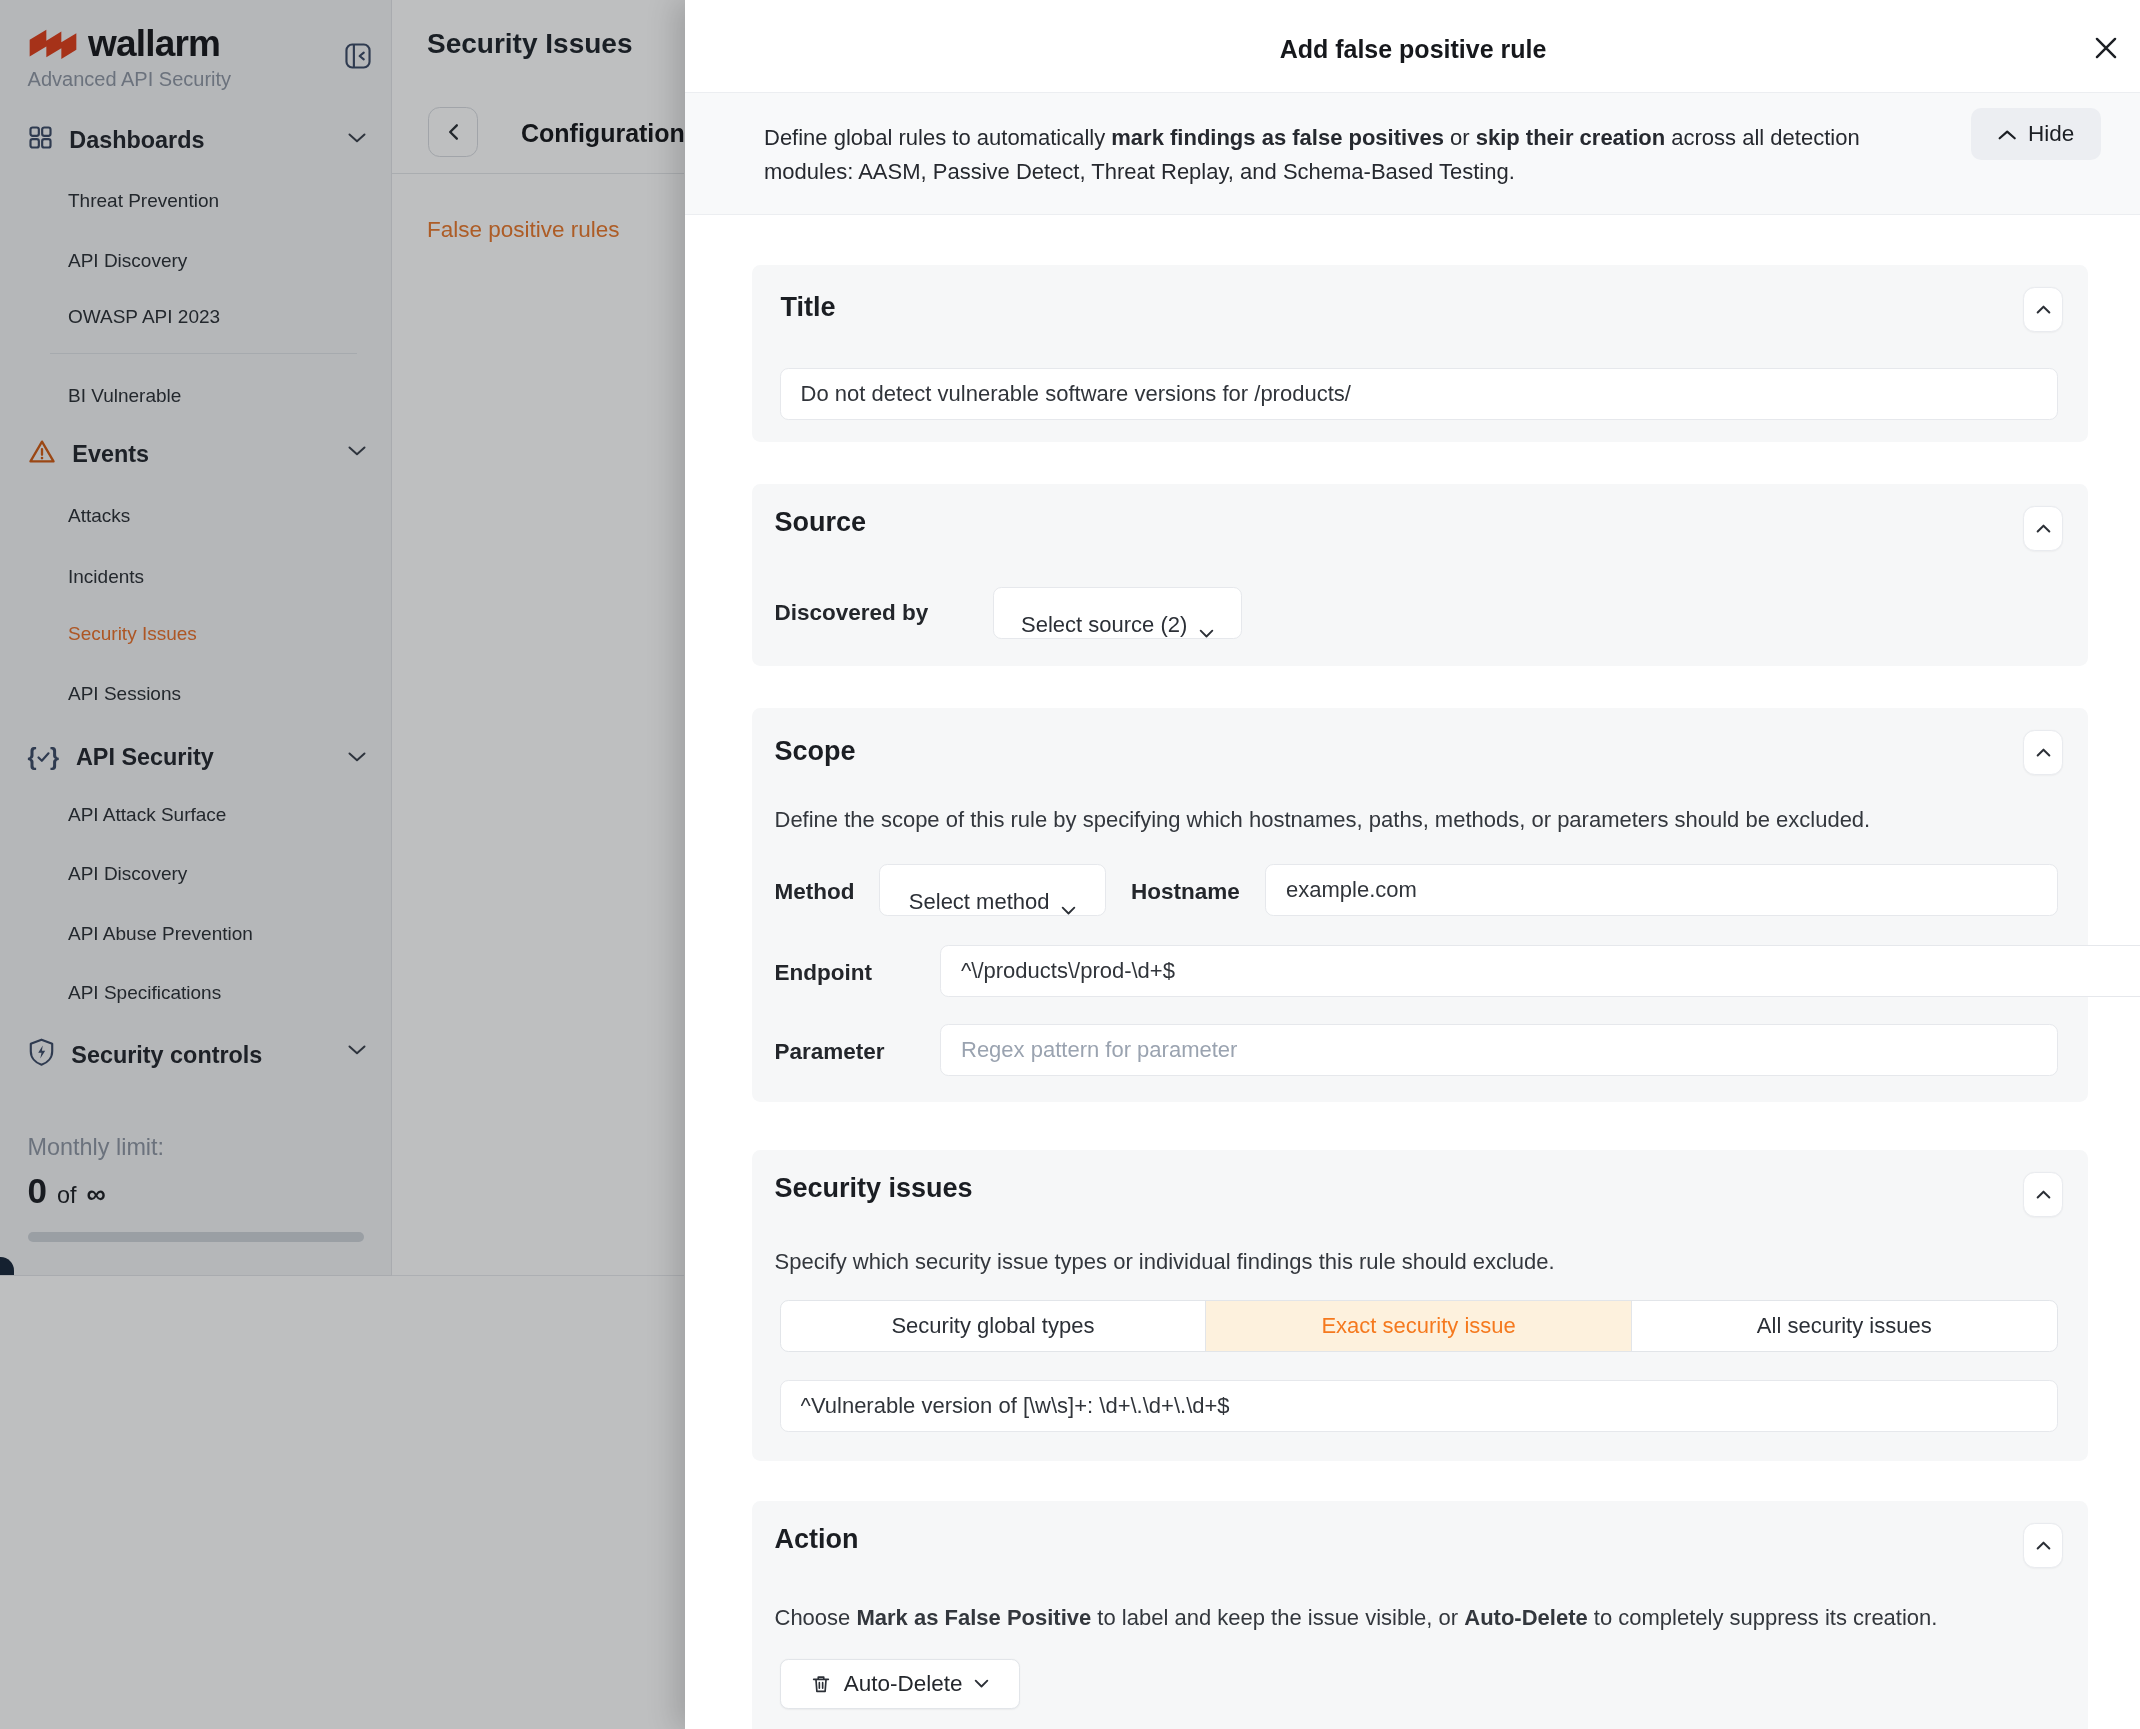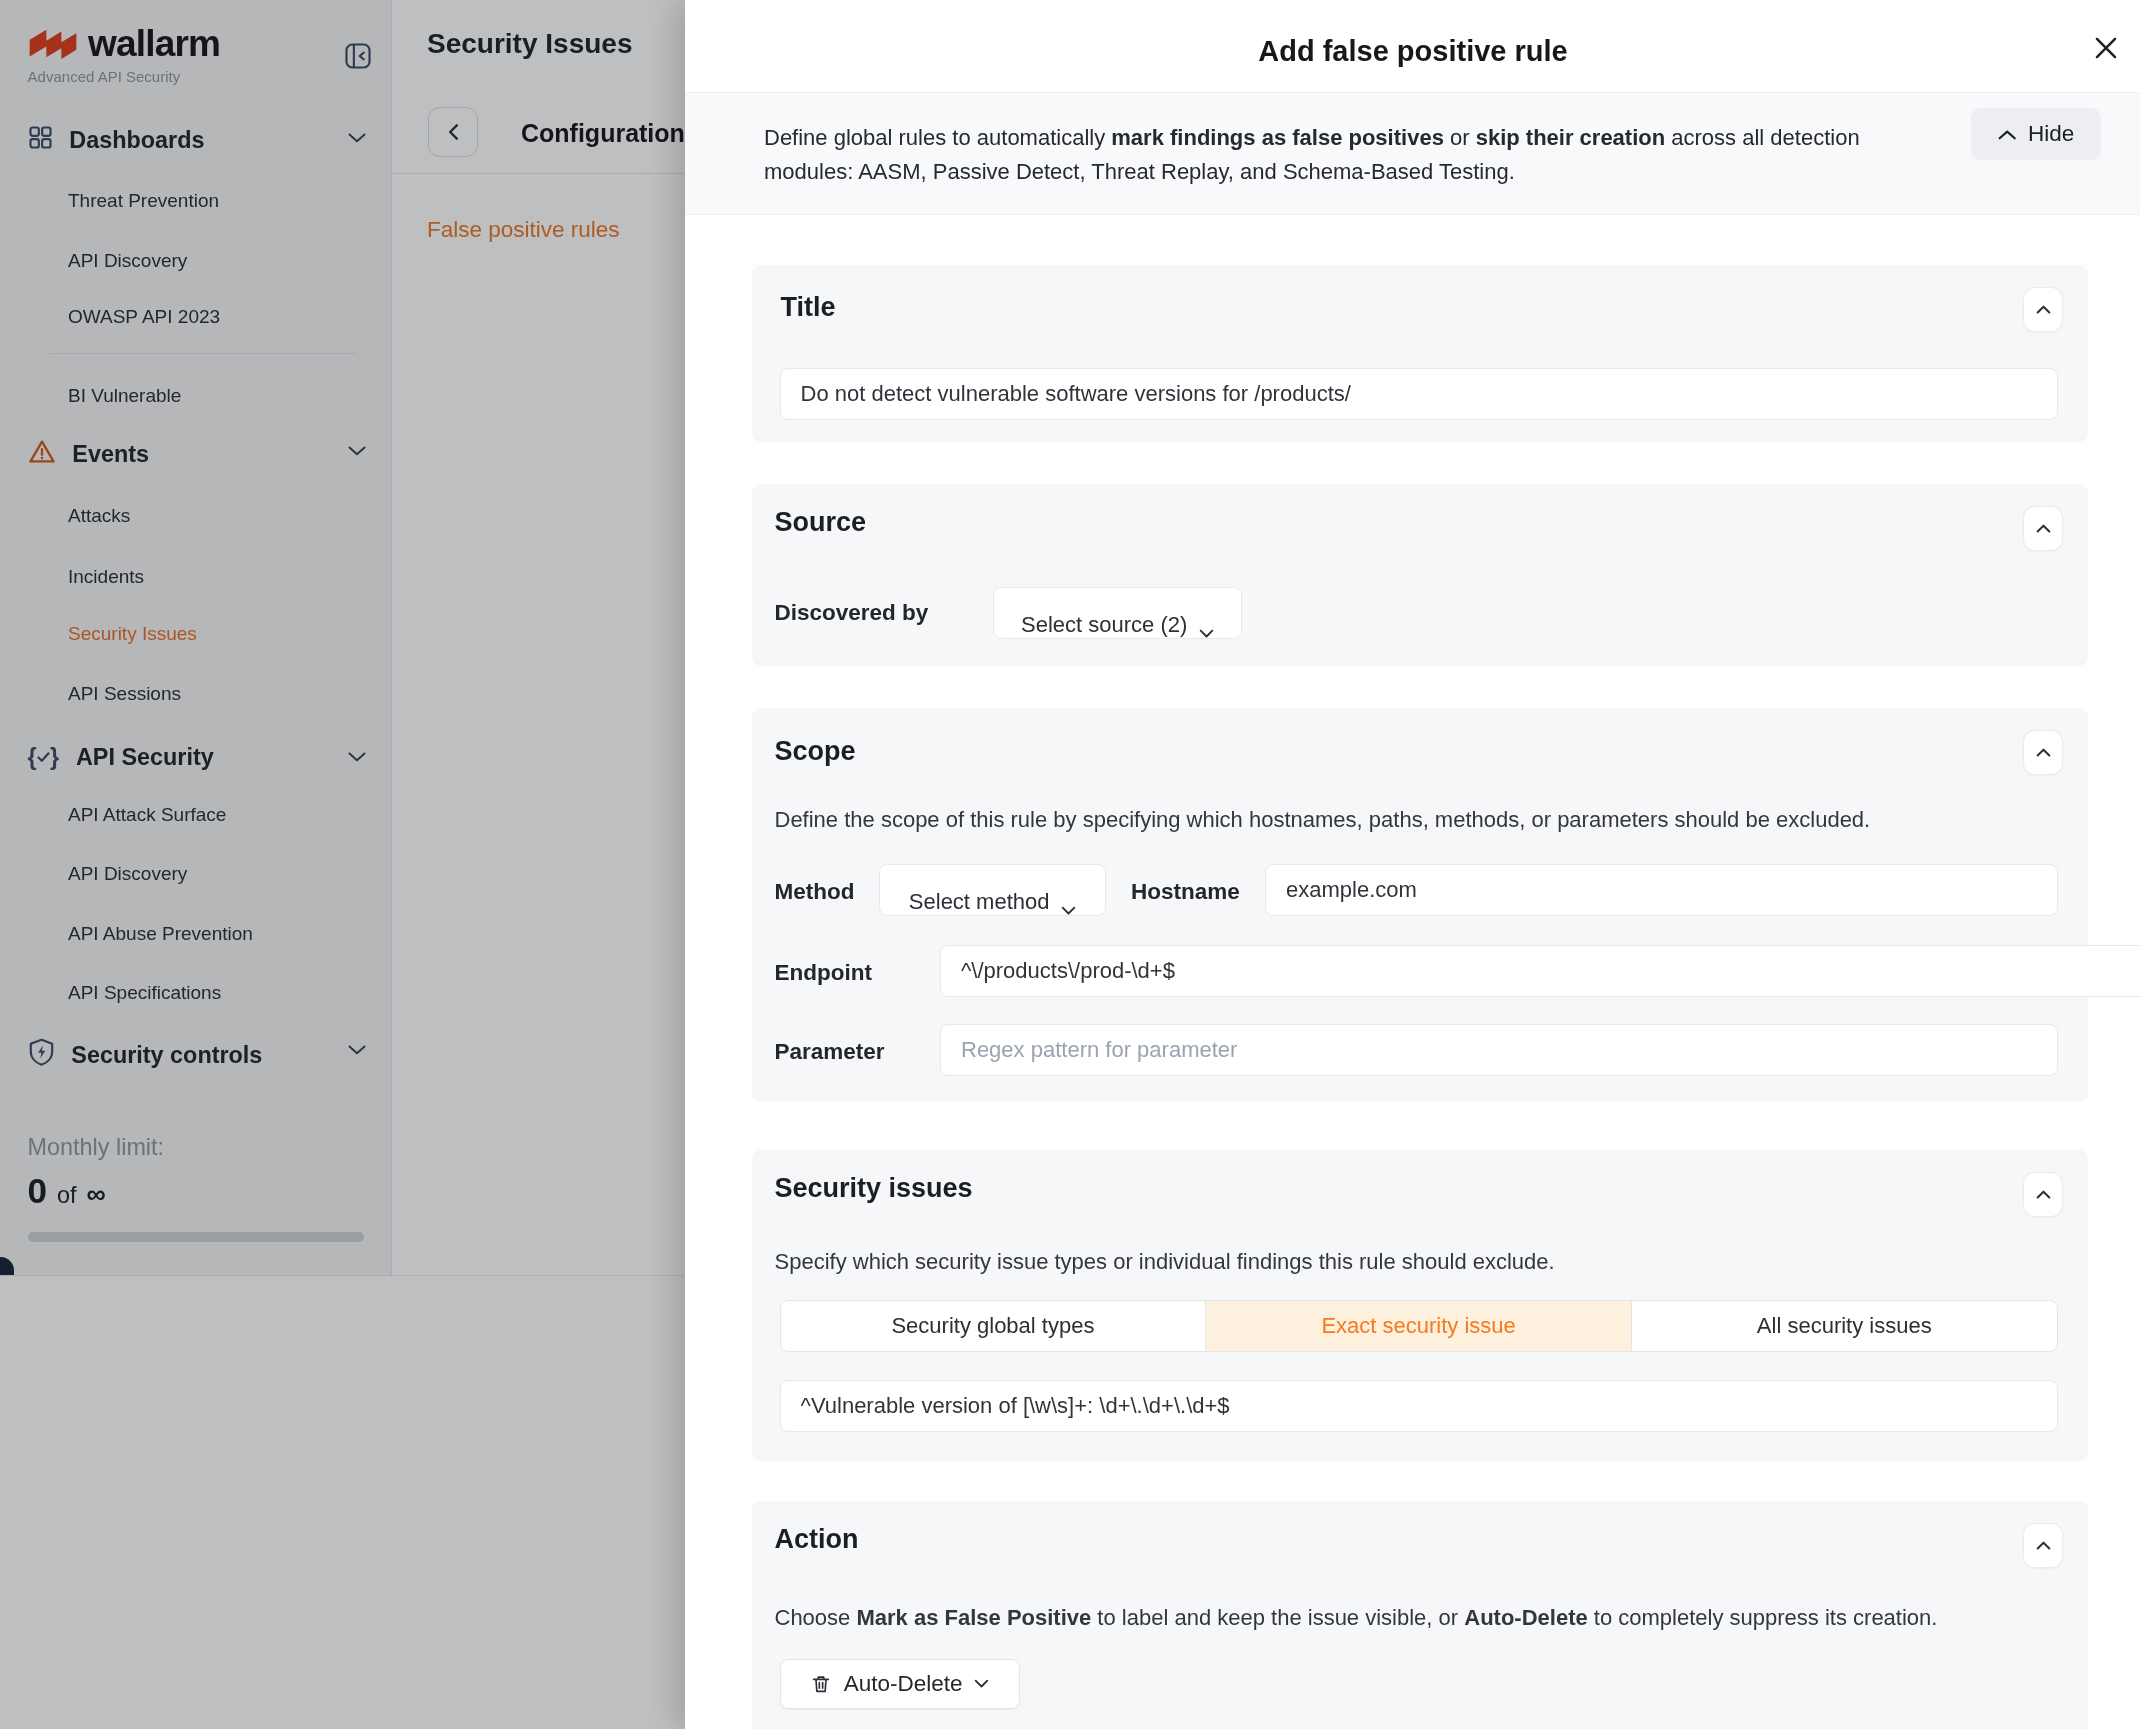--- a/index.html
+++ b/index.html
@@ -4,21 +4,21 @@
 <style>
   html,body{margin:0;padding:0;background:#ffffff;}
   *{box-sizing:border-box;font-family:"Liberation Sans","DejaVu Sans",sans-serif;}
   #screen{position:relative;width:2141px;height:1730px;overflow:hidden;background:#ffffff;}
   .abs{position:absolute;}
 
   
   .sidebar{position:absolute;left:0;top:0;width:392px;height:1276px;background:#f3f4f6;border-right:0.8px solid #e2e4e8;border-bottom:0.8px solid #e2e4e8;}
   .midcol{position:absolute;left:392px;top:0;width:292px;height:1276px;background:#ffffff;border-bottom:0.8px solid #e8eaed;overflow:hidden;}
   .brand-name{font-size:37px;font-weight:700;color:#16181c;letter-spacing:-0.8px;}
-  .brand-sub{font-size:15px;color:#8e96a3;}
+  .brand-sub{font-size:20px;color:#8e96a3;}
   .nav-parent{display:flex;align-items:center;gap:16.7px;font-size:23.4px;font-weight:600;color:#23272e;}
   .nav-child{font-size:19px;color:#2b3036;}
   .nav-child.active{color:#e8702a;}
   .side-divider{position:absolute;left:50px;top:353px;width:307px;height:0.8px;background:#dfe2e6;}
   .chev{stroke:#3a414c;stroke-width:2.4;fill:none;stroke-linecap:round;stroke-linejoin:round;}
   .limit-label{font-size:23.4px;color:#8e96a3;}
   .limit-val{display:flex;align-items:baseline;gap:10px;color:#1c1f24;}
   .limit-zero{font-size:35px;font-weight:800;}
   .limit-of{font-size:23.4px;}
   .limit-inf{font-size:27px;font-weight:700;}
@@ -28,21 +28,21 @@
   .mid-title{font-size:28px;font-weight:600;color:#1f242b;}
   .back-btn{position:absolute;left:36px;top:107px;width:50px;height:50px;border:1.7px solid #d8dbe0;border-radius:11.7px;background:#ffffff;display:flex;align-items:center;justify-content:center;}
   .mid-section-title{font-size:25px;font-weight:700;color:#16181c;white-space:nowrap;}
   .mid-divider{position:absolute;left:0;top:173px;width:292px;height:0.8px;background:#e4e6ea;}
   .fp-link{font-size:22.5px;color:#e8782c;}
 
   .overlay{position:absolute;left:0;top:0;width:685px;height:1730px;background:rgba(13,17,23,0.27);z-index:5;}
 
   
   .drawer{position:absolute;left:685px;top:0;width:1456px;height:1730px;background:#ffffff;z-index:10;box-shadow:-10px 0 28px rgba(0,0,0,0.16);}
-  .drawer-title{position:absolute;left:0;top:35px;width:1456px;text-align:center;font-size:29px;font-weight:700;color:#16181c;}
+  .drawer-title{position:absolute;left:0;top:35px;width:1456px;text-align:center;font-size:25px;font-weight:700;color:#16181c;}
   .close-btn{position:absolute;left:1396px;top:23.4px;width:50px;height:50px;display:flex;align-items:center;justify-content:center;cursor:pointer;}
   .band{position:absolute;left:0;top:92px;width:1456px;height:123px;background:#f8f9fa;border-top:0.8px solid #eceef1;border-bottom:0.8px solid #eceef1;}
   .band-text{position:absolute;left:79px;top:27.6px;width:1144px;font-size:22px;line-height:34px;color:#26292f;}
   .hide-btn{position:absolute;left:1286px;top:15px;width:130px;height:52px;background:#eceef2;border-radius:10px;display:flex;align-items:center;justify-content:center;gap:11.7px;font-size:22.5px;color:#1c1f24;cursor:pointer;}
 
   .card{position:absolute;left:67px;width:1336px;background:#f6f7f8;border-radius:8.3px;}
   .card-h{position:absolute;left:22.5px;font-size:27px;font-weight:700;color:#1b1e23;}
   .collapse-btn{position:absolute;right:25px;width:40px;height:45px;background:#ffffff;border:0.8px solid #e9ebef;border-radius:11.7px;display:flex;align-items:center;justify-content:center;box-shadow:0 0.8px 1.7px rgba(0,0,0,0.04);}
   .card-desc{position:absolute;left:22.5px;font-size:22px;color:#33373d;}
   .lbl{position:absolute;font-size:22.5px;font-weight:700;color:#23262b;white-space:nowrap;}

